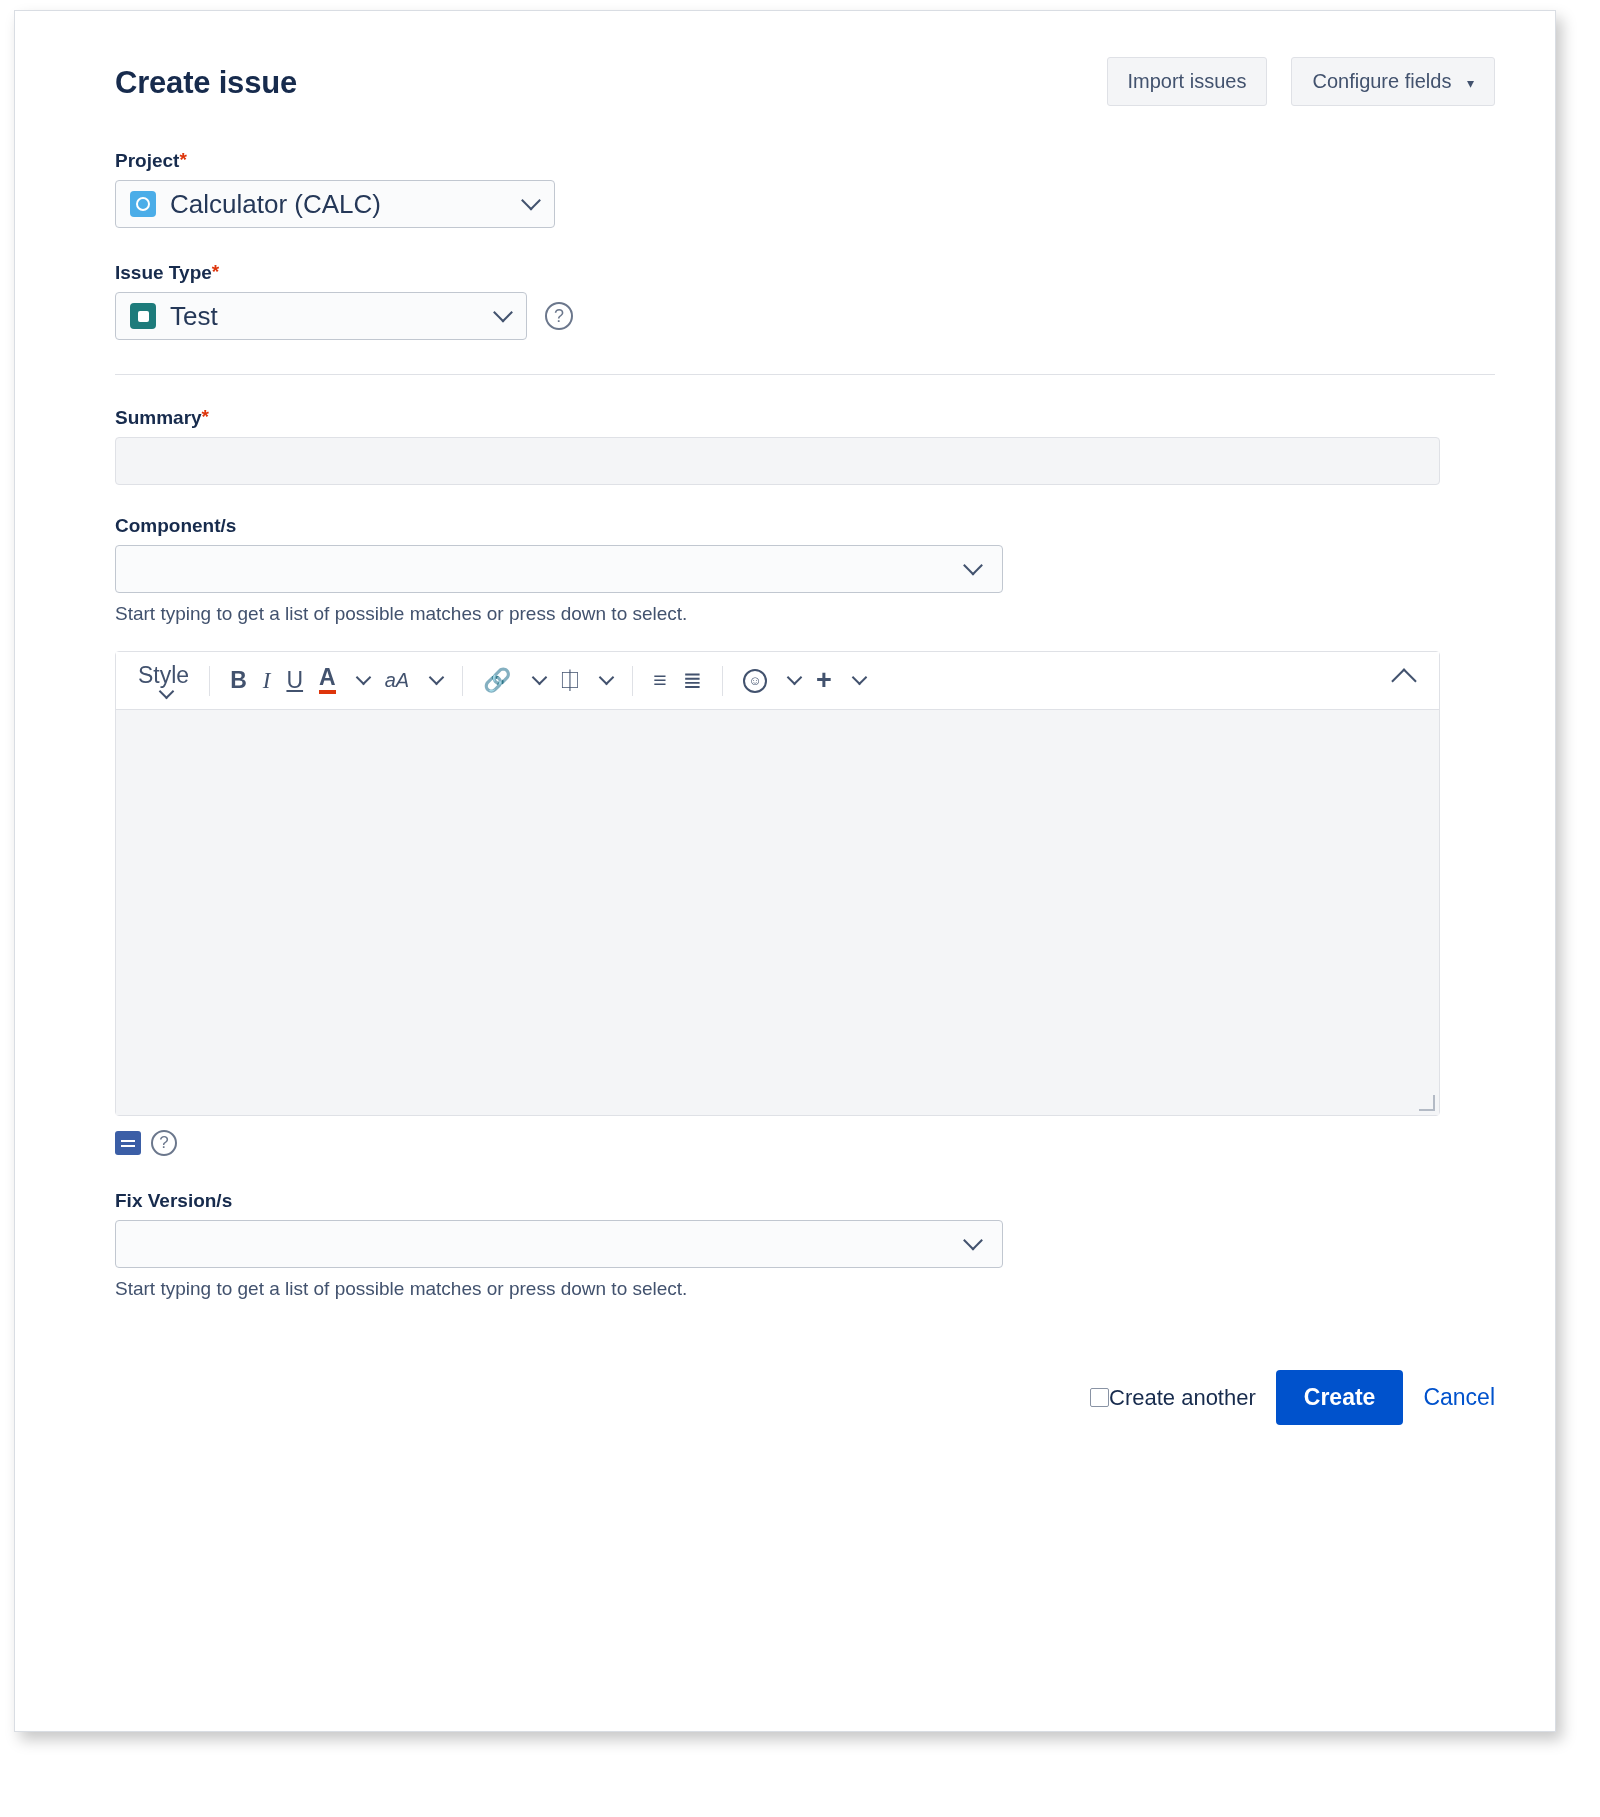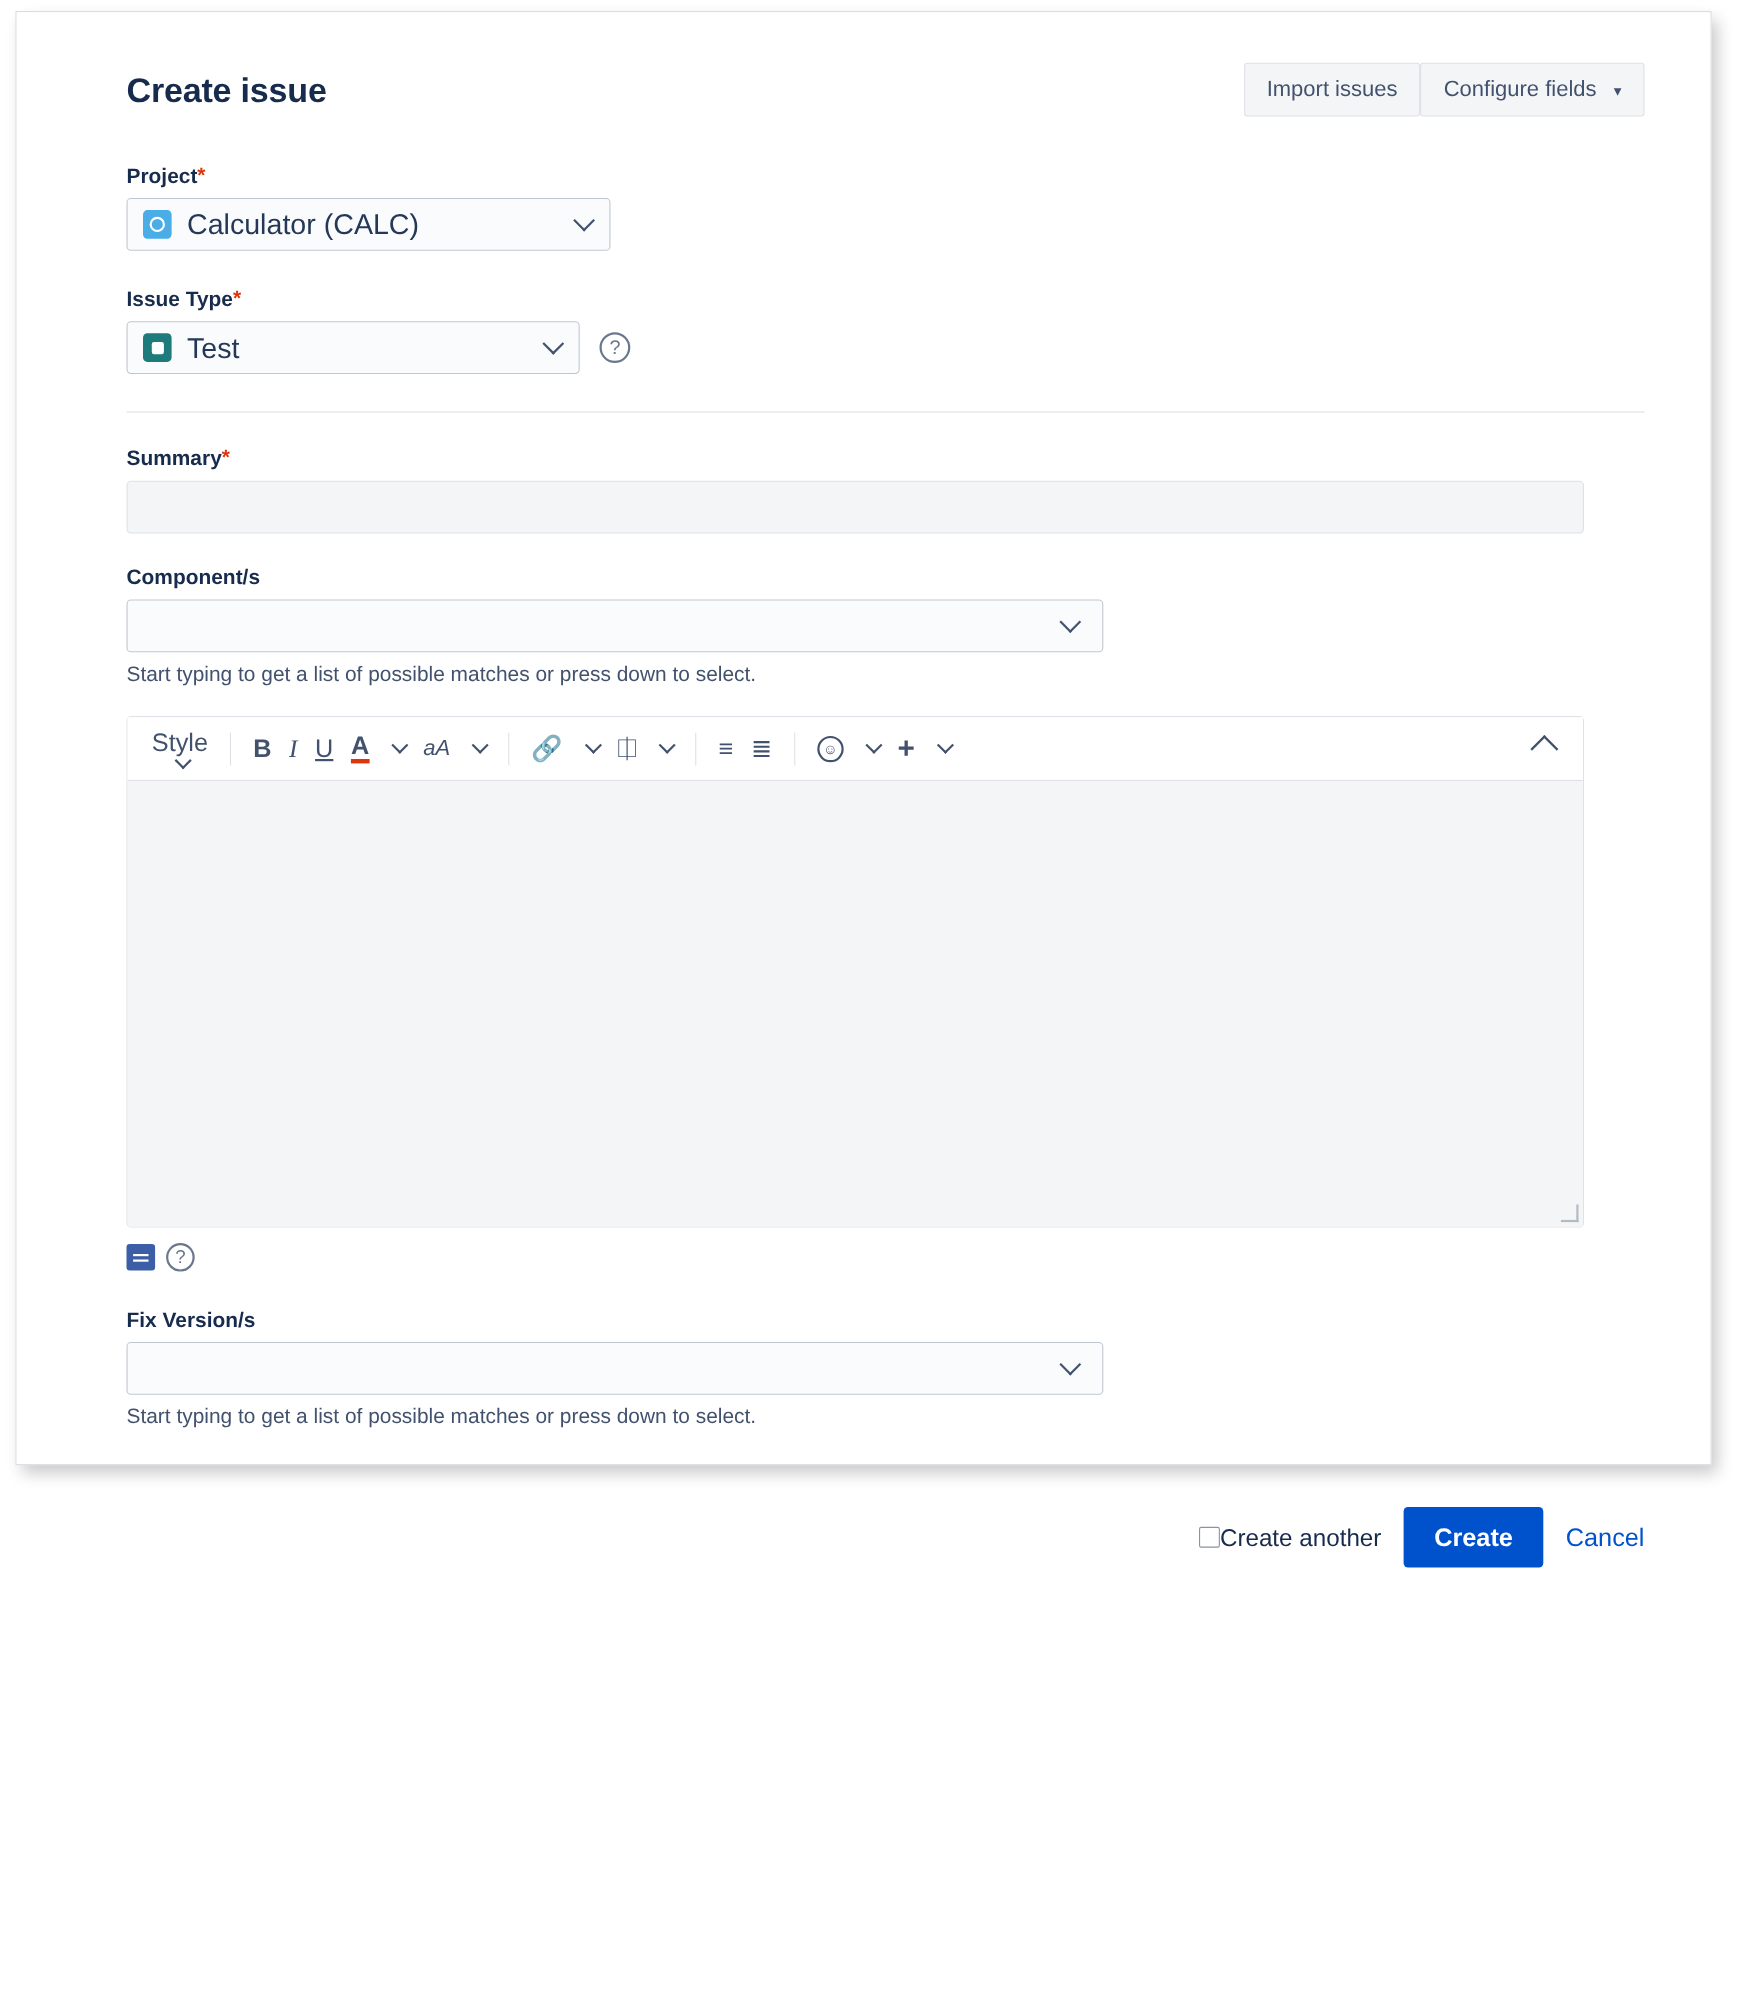--- a/index.html
+++ b/index.html
@@ -12,21 +12,21 @@
     width: 1600px;
     height: 1817px;
     position: relative;
     overflow: hidden;
   }
   .page {
     position: absolute;
     left: 14px;
     top: 10px;
     width: 1542px;
-    height: 1322px;
+    height: 1722px;
     background: #ffffff;
     border: 1px solid #d9dde3;
     box-shadow: 6px 8px 14px rgba(0,0,0,0.22);
     box-sizing: border-box;
   }
   .inner {
     position: absolute;
     left: 0; top: 0; right: 0; bottom: 0;
     padding: 46px 60px 0 100px;
     box-sizing: border-box;
@@ -40,21 +40,21 @@
   .dialog-title {
     font-size: 31px;
     font-weight: bold;
     color: #172b4d;
     letter-spacing: -0.2px;
     margin: 0;
     padding-top: 8px;
   }
   .header-actions {
     display: flex;
-    gap: 0;
+    gap: 24px;
     align-items: center;
   }
   .btn-subtle {
     background: #f4f5f7;
     border: 1px solid #dfe1e6;
     border-radius: 3px;
     color: #42526e;
     font-size: 20px;
     padding: 12px 20px;
     cursor: pointer;

